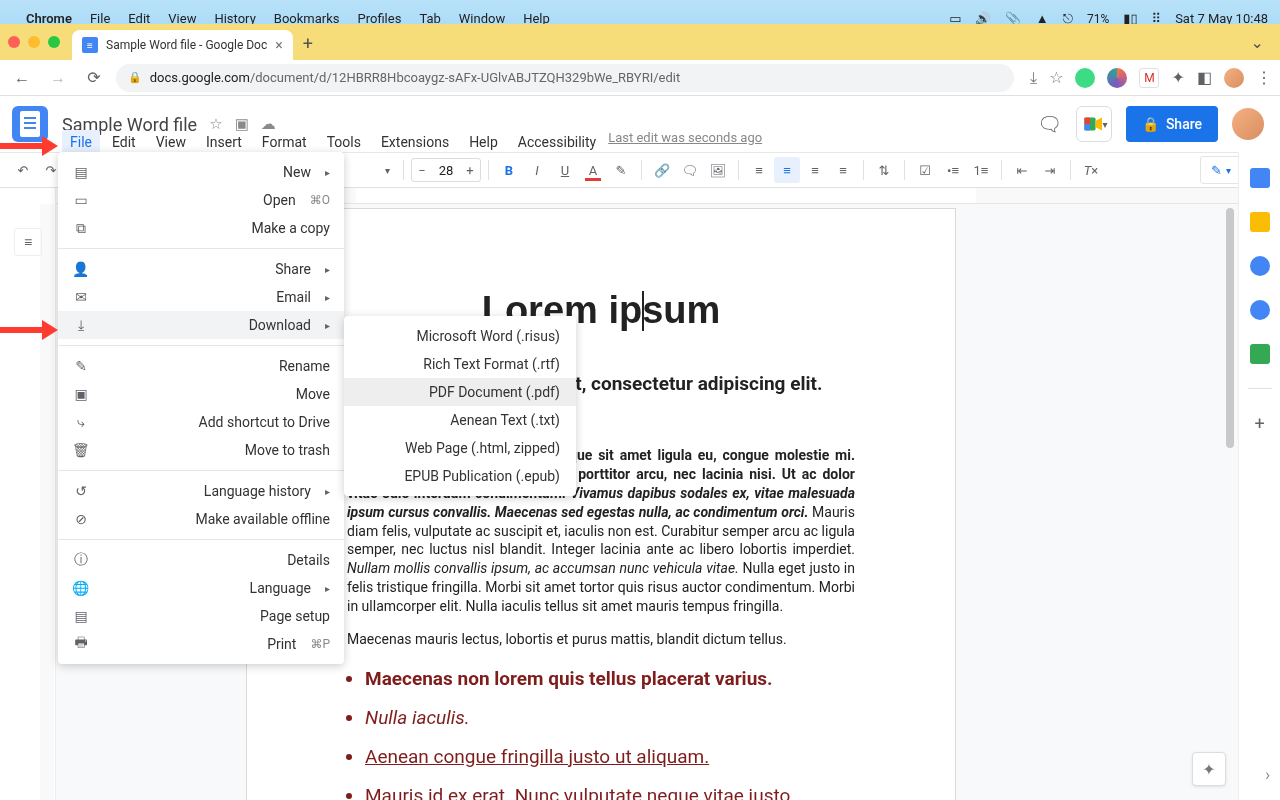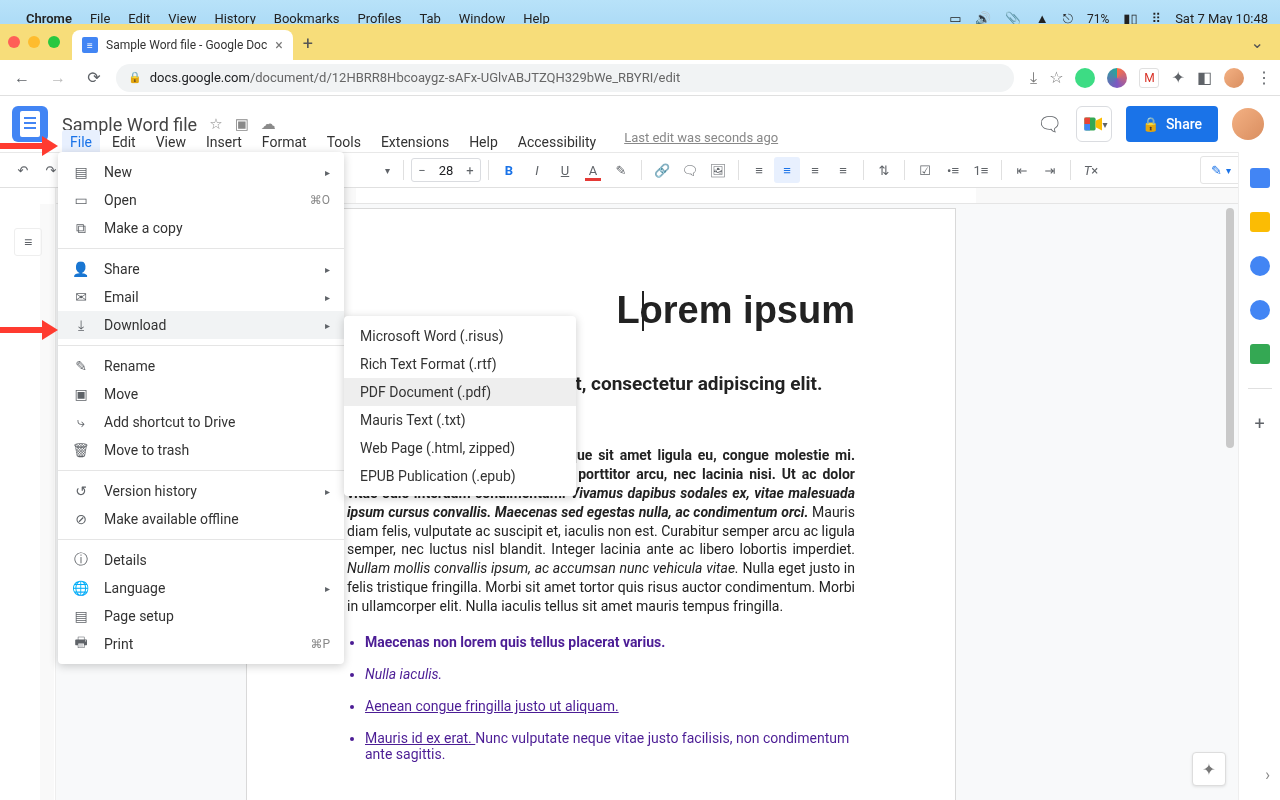--- a/index.html
+++ b/index.html
@@ -44,21 +44,21 @@
   
   .docs-header { height: 56px; display: flex; align-items: center; padding: 0 16px 0 12px; }
   .docs-logo { width: 36px; height: 36px; background: #4285f4; border-radius: 6px; display:flex;align-items:center;justify-content:center; margin-right: 14px; }
   .docs-logo-inner { width: 20px; height: 26px; background: #fff; border-radius: 2px; position: relative; }
   .docs-logo-inner::after { content:''; position:absolute; left:4px; right:4px; top:6px; height:2px; background:#4285f4; box-shadow: 0 5px 0 #4285f4, 0 10px 0 #4285f4; }
   .docname { font-size: 18px; color: #444; }
   .head-icons { display: flex; gap: 12px; margin-left: 12px; color: #8a8a8a; font-size: 15px; }
   .docs-menubar { position: absolute; left: 62px; top: 34px; display: flex; gap: 4px; font-size: 14px; color: #333; }
   .docs-menubar .mitem { padding: 4px 8px; border-radius: 3px; cursor: pointer; }
   .docs-menubar .mitem.active { background: #e8f0fe; color: #1a73e8; }
-  .lastedit { color: #888; font-size: 13px; margin-left: 16px; text-decoration: underline; }
+  .lastedit { color: #888; font-size: 13px; text-decoration: underline; }
   .header-right { margin-left: auto; display: flex; align-items: center; gap: 14px; }
   .meet-btn { width: 36px; height: 36px; border: 1px solid #dadce0; border-radius: 6px; display:flex;align-items:center;justify-content:center; position:relative; }
   .share-btn { height: 36px; background: #1a73e8; color: #fff; border-radius: 4px; padding: 0 16px; display:flex;align-items:center;gap:6px; font-size: 14px; font-weight: 500; }
   .avatar { width: 32px; height: 32px; border-radius: 50%; background: linear-gradient(135deg,#f4b183,#d98e60); }
 
   
   .docs-toolbar { position: absolute; top: 56px; left: 0; right: 0; height: 36px; border-top: 1px solid #e8e8e8; border-bottom: 1px solid #e0e0e0; background: #fff; display: flex; align-items: center; padding: 0 10px; gap: 2px; font-size: 13px; color: #5f6368; }
   .tb-btn { min-width: 26px; height: 26px; display:flex;align-items:center;justify-content:center; border-radius: 3px; }
   .tb-sep { width: 1px; height: 20px; background: #e0e0e0; margin: 0 5px; }
   .font-sel { min-width: 110px; padding: 0 6px; display:flex;align-items:center;justify-content:space-between; }
@@ -71,49 +71,49 @@
   .align-active { background:#e8f0fe; color:#1a73e8; border-radius:3px; }
   .edit-mode { display:flex;align-items:center;gap:4px;padding:0 10px;height:28px;border-radius:3px;color:#1a73e8;border:1px solid #e4e4e4;}
 
   
   .ruler { position:absolute; top: 92px; left: 56px; right: 42px; height: 16px; background: #f9f9f9; border-bottom: 1px solid #e5e5e5; font-size:9px; color:#888; overflow:hidden; display:flex; align-items:flex-end; }
   .ruler .active-ruler { position:absolute;left:300px;width:620px;height:16px;background:#fff; }
 
   
   .canvas { position:absolute; top: 108px; left: 56px; right: 42px; bottom: 0; background: #f8f9fa; overflow: hidden; }
   .page { position:absolute; left: 190px; top: 4px; width: 710px; min-height: 900px; background: #fff; border: 1px solid #d9d9d9; padding: 80px 100px 40px 100px; }
-  .page h1 { font-size: 38px; font-weight: 700; color: #222; font-family: Arial; text-align:right; }
+  .page h1 { font-size: 38px; font-weight: 700; color: #222; font-family: Arial; text-align:center; }
   .page h2 { font-size: 19px; font-weight: 700; color: #222; margin-top: 40px; text-align:left; }
   .page p { font-size: 14px; color: #222; margin-top: 28px; text-align: justify; line-height: 1.35; }
   .page p .bold { font-weight: 700; }
   .page p .ital { font-style: italic; }
   .page p.sub { margin-top: 14px; }
   .page ul { margin-top: 18px; padding-left: 18px; }
-  .page ul li { font-size: 14px; color: #4c1d95; margin-bottom: 16px; }
+  .page ul li { font-size: 19px; color: #7f1d1d; margin-bottom: 16px; }
   .page ul li .bold { font-weight: 700; }
   .page ul li .ital { font-style: italic; }
   .page ul li .und { text-decoration: underline; }
   .cursor-caret { position:absolute; left: 395px; top: 82px; width: 2px; height: 40px; background: #222; }
 
   
   .left-gutter { position:absolute; top: 92px; left: 0; width: 56px; bottom: 0; background: #fff; border-right: 1px solid #eee; }
   .vruler { position:absolute;left:40px;top:16px;bottom:0;width:14px;background:#f9f9f9; }
   .outline-btn { position:absolute; left: 14px; top: 40px; width: 28px; height: 28px; color:#5f6368; display:flex;align-items:center;justify-content:center; border:1px solid #eee; border-radius:3px; font-size:14px; }
 
   
   .side-panel { position:absolute; top: 56px; right: 0; width: 42px; bottom: 0; background: #fff; border-left: 1px solid #eee; display:flex;flex-direction:column;align-items:center;padding-top:16px;gap:24px; }
   .sp-icon { width: 20px; height: 20px; border-radius: 3px; }
 
   
   .menu { position: absolute; background: #fff; border-radius: 4px; box-shadow: 0 2px 10px rgba(0,0,0,0.2); padding: 6px 0; font-size: 14px; color: #333; }
   .file-menu { left: 58px; top: 56px; width: 286px; z-index: 20; }
   .menu-item { height: 28px; display: flex; align-items: center; padding: 0 14px; gap: 14px; position: relative; }
   .menu-item:hover, .menu-item.hovered { background: #f1f3f4; }
   .menu-item .mi-icon { width: 18px; text-align:center; color: #5f6368; font-size: 14px; }
-  .menu-item .mi-label { flex: 1; }
+  .menu-item .mi-label { flex: 1; text-align: right; }
   .menu-item .mi-arrow { color: #5f6368; font-size: 10px; }
   .menu-item .mi-short { color: #888; font-size: 12px; }
   .menu-sep { height: 1px; background: #e5e5e5; margin: 6px 0; }
 
   .download-submenu { left: 344px; top: 220px; width: 232px; z-index: 21; }
   .download-submenu .menu-item { padding: 0 16px; }
   .download-submenu .menu-item.hovered { background: #eeeeee; }
 
   
   .arrow { position: absolute; z-index: 30; }
@@ -305,20 +305,21 @@
       <div class="scroll-track">
           <div class="scroll-thumb"></div>
         </div>
       <div class="page">
         <div class="cursor-caret"></div>
         <h1>Lorem ipsum</h1>
         <h2>Lorem ipsum dolor sit amet, consectetur adipiscing elit. Nunc ac faucibus odio.</h2>
         <p>
           <span class="bold">Vestibulum neque massa, scelerisque sit amet ligula eu, congue molestie mi. Praesent ut varius sem. Nullam at porttitor arcu, nec lacinia nisi. Ut ac dolor vitae odio interdum condimentum. </span><span class="bold ital">Vivamus dapibus sodales ex, vitae malesuada ipsum cursus convallis. Maecenas sed egestas nulla, ac condimentum orci.</span><span> Mauris diam felis, vulputate ac suscipit et, iaculis non est. Curabitur semper arcu ac ligula semper, nec luctus nisl blandit. Integer lacinia ante ac libero lobortis imperdiet. </span><span class="ital">Nullam mollis convallis ipsum, ac accumsan nunc vehicula vitae.</span><span> Nulla eget justo in felis tristique fringilla. Morbi sit amet tortor quis risus auctor condimentum. Morbi in ullamcorper elit. Nulla iaculis tellus sit amet mauris tempus fringilla.</span>
         </p>
+        <p class="sub">Maecenas mauris lectus, lobortis et purus mattis, blandit dictum tellus.</p>
         <ul>
           <li><span class="bold">Maecenas non lorem quis tellus placerat varius.</span></li>
           <li><span class="ital">Nulla iaculis.</span></li>
           <li><span class="und">Aenean congue fringilla justo ut aliquam.</span></li>
           <li><span class="und">Mauris id ex erat. </span><span>Nunc vulputate neque vitae justo facilisis, non condimentum ante sagittis.</span></li>
         </ul>
       </div>
     </div>
 
     <div class="side-panel">
@@ -378,21 +379,21 @@
           <span class="mi-icon">⤷</span>
           <span class="mi-label">Add shortcut to Drive</span>
         </div>
       <div class="menu-item">
           <span class="mi-icon">🗑</span>
           <span class="mi-label">Move to trash</span>
         </div>
       <div class="menu-sep"></div>
       <div class="menu-item">
           <span class="mi-icon">↺</span>
-          <span class="mi-label">Version history</span>
+          <span class="mi-label">Language history</span>
           <span class="mi-arrow">▸</span>
         </div>
       <div class="menu-item">
           <span class="mi-icon">⊘</span>
           <span class="mi-label">Make available offline</span>
         </div>
       <div class="menu-sep"></div>
       <div class="menu-item">
           <span class="mi-icon">ⓘ</span>
           <span class="mi-label">Details</span>
@@ -417,21 +418,21 @@
       <div class="menu-item">
           <span class="mi-label">Microsoft Word (.risus)</span>
         </div>
       <div class="menu-item">
           <span class="mi-label">Rich Text Format (.rtf)</span>
         </div>
       <div class="menu-item hovered">
           <span class="mi-label">PDF Document (.pdf)</span>
         </div>
       <div class="menu-item">
-          <span class="mi-label">Mauris Text (.txt)</span>
+          <span class="mi-label">Aenean Text (.txt)</span>
         </div>
       <div class="menu-item">
           <span class="mi-label">Web Page (.html, zipped)</span>
         </div>
       <div class="menu-item">
           <span class="mi-label">EPUB Publication (.epub)</span>
         </div>
     </div>
 
   </div>

